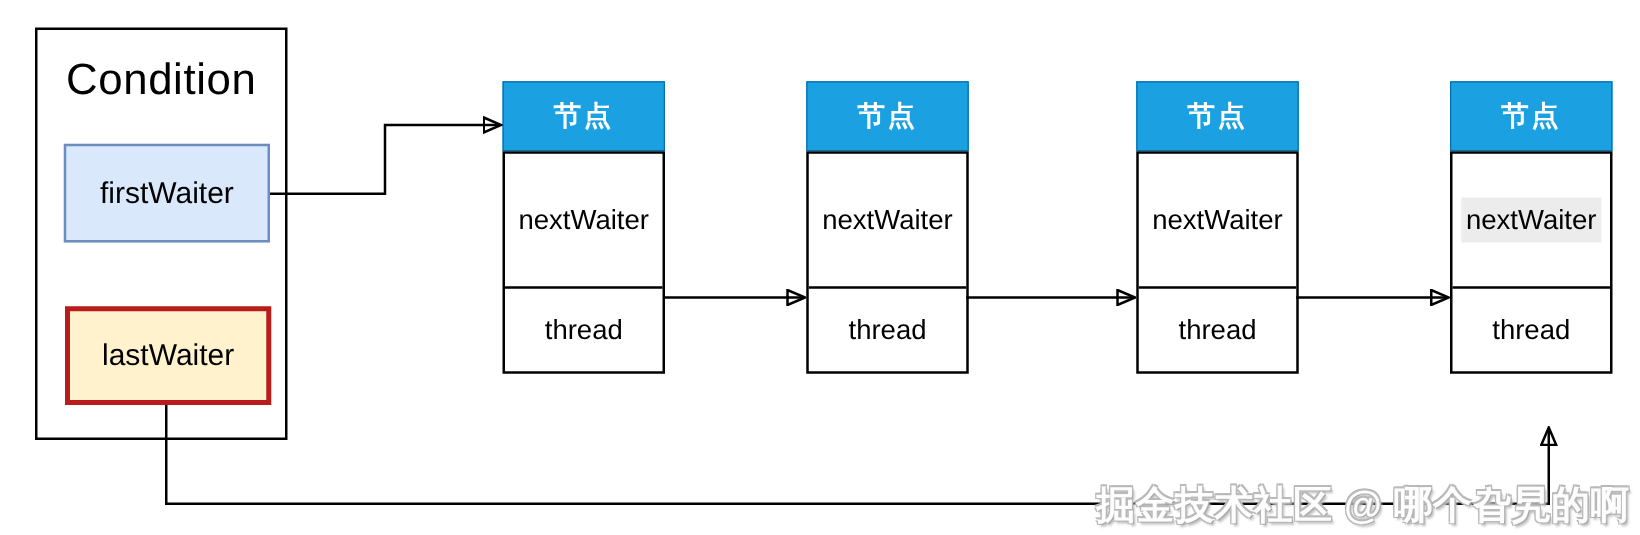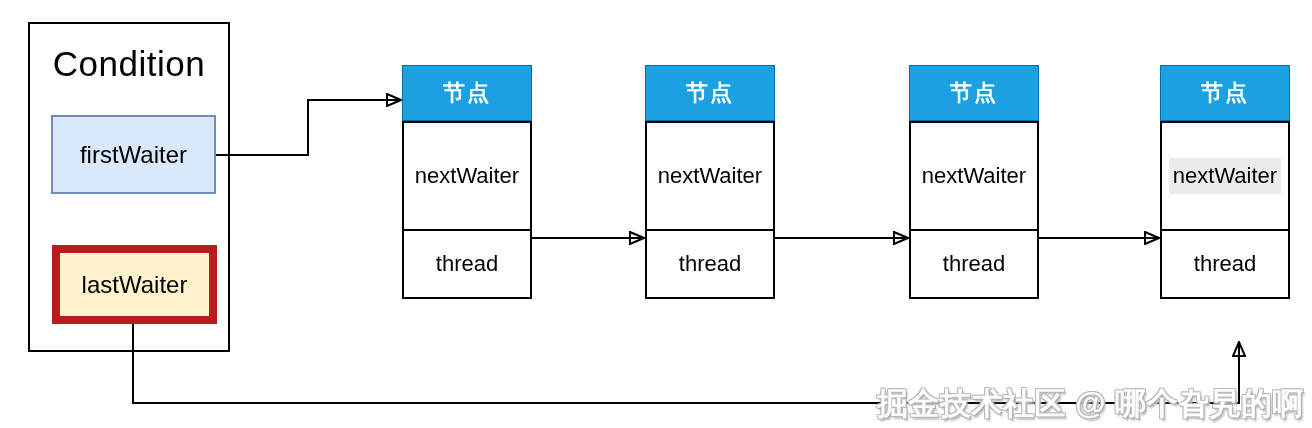--- a/index.html
+++ b/index.html
@@ -40,21 +40,21 @@
     z-index: 2;
   }
   .first-waiter {
     left: 51px; top: 115px;
     background: #dae8fc;
     border: 2px solid #6c8ebf;
   }
   .last-waiter {
     left: 52px; top: 245px;
     background: #fff2cc;
-    border: 8px solid #b91c1c;
+    border: 4px solid #b91c1c;
   }
 
   
   .node {
     position: absolute;
     top: 65px;
     width: 130px;
     box-sizing: border-box;
     z-index: 2;
   }

